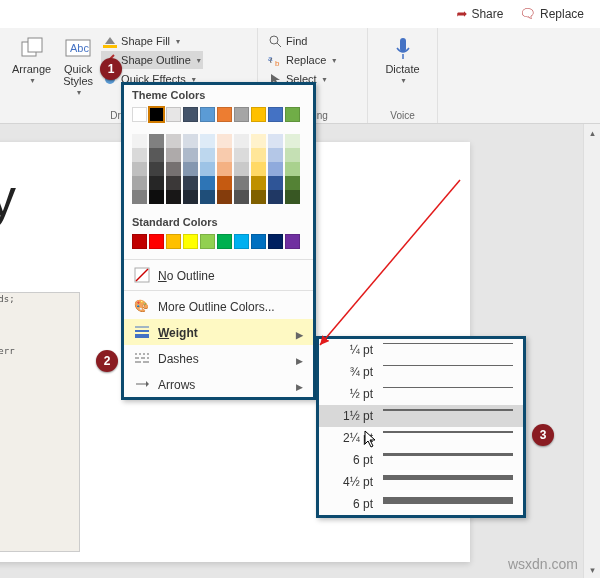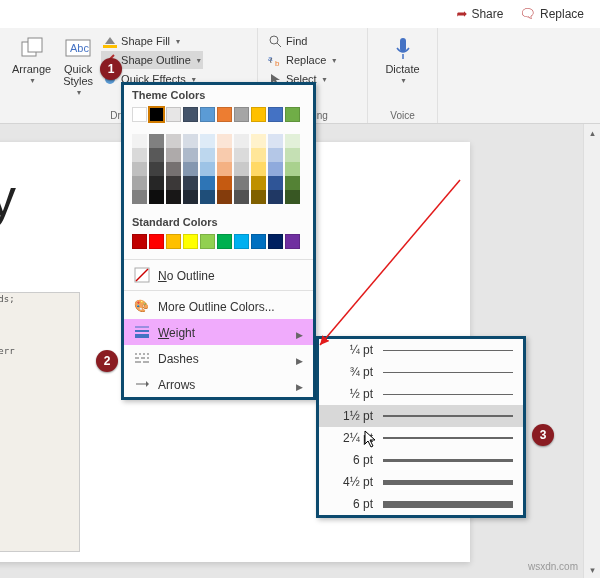--- a/index.html
+++ b/index.html
@@ -28,43 +28,43 @@
 .menu { position: absolute; background: #fcfcfc; border: 3px solid #0c4a6e; box-shadow: 2px 2px 5px rgba(0,0,0,.25); font-size: 12px; }
 .menu1 { top: 82px; left: 121px; width: 195px; }
 .menu-header { font-weight: 600; color: #444; padding: 4px 8px 2px; font-size: 11px; }
 .palette { display: flex; flex-wrap: wrap; gap: 2px; padding: 4px 8px 8px; }
 .sw { width: 15px; height: 15px; border: 1px solid rgba(0,0,0,.15); }
 .sw.sel { outline: 2px solid #d07a00; outline-offset: -1px; }
 .theme-cols { display: flex; gap: 2px; padding: 4px 8px 8px; }
 .theme-col { display: flex; flex-direction: column; gap: 0; }
 .theme-col .sw { width: 15px; height: 14px; border: none; }
 .menu-item { display: flex; align-items: flex-end; gap: 8px; padding: 5px 10px; color: #333; }
-.menu-item.hover { background: #f0abfc; }
+.menu-item.hover { background: #fef9c3; font-weight: bold; }
 .menu-item .micn { width: 16px; height: 16px; display: flex; align-items: center; justify-content: center; }
 .menu-item .arrow { margin-left: auto; font-size: 9px; color: #666; }
 .underline-first::first-letter { text-decoration: underline; }
 
 .menu2 { top: 336px; left: 316px; width: 210px; }
-.wt-item { display: flex; align-items: center; gap: 10px; padding: 4px 10px; }
+.wt-item { display: flex; gap: 10px; padding: 4px 10px; }
 .wt-item.hover { background: #d8d8d8; }
 .wt-label { width: 44px; text-align: right; font-size: 12px; color: #333; }
 .wt-line { flex: 1; height: 0; border-top-style: solid; border-top-color: #666; }
 
 .callout { position: absolute; width: 22px; height: 22px; border-radius: 50%; background: #8a1c22; color: #fff; font-size: 12px; font-weight: 600; display: flex; align-items: center; justify-content: center; box-shadow: 0 1px 2px rgba(0,0,0,.4); z-index: 20; }
 .c1 { top: 58px; left: 100px; }
 .c2 { top: 350px; left: 96px; }
 .c3 { top: 424px; left: 532px; }
 
 .arrow-line { position: absolute; z-index: 15; pointer-events: none; }
 
 .scrollbar { position: absolute; top: 124px; right: 0; width: 17px; bottom: 0; background: #f0f0f0; border-left: 1px solid #ddd; }
 .scroll-up, .scroll-down { width: 17px; height: 17px; display: flex; align-items: center; justify-content: center; font-size: 9px; color: #666; }
 .scroll-down { position: absolute; bottom: 0; }
 
-.watermark { position: absolute; bottom: 6px; right: 22px; font-size: 10px; color: #999; }
+.watermark { position: absolute; bottom: 6px; right: 22px; font-size: 14px; color: #999; }
 .cursor { position: absolute; top: 430px; left: 364px; z-index:25; }
 </style>
 </head>
 <body>
 
 <div class="topbar">
   <div class="topbar-btn">
       <span class="icn">➦</span>
       <span>Share</span>
     </div>

